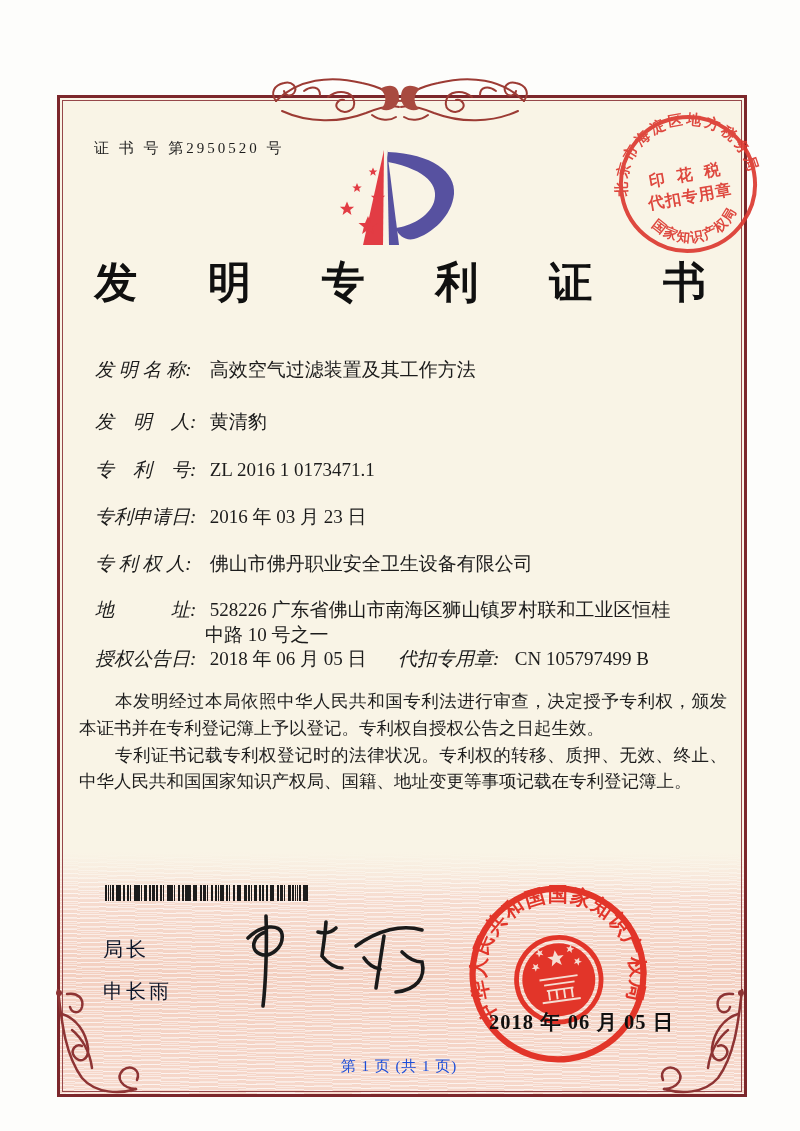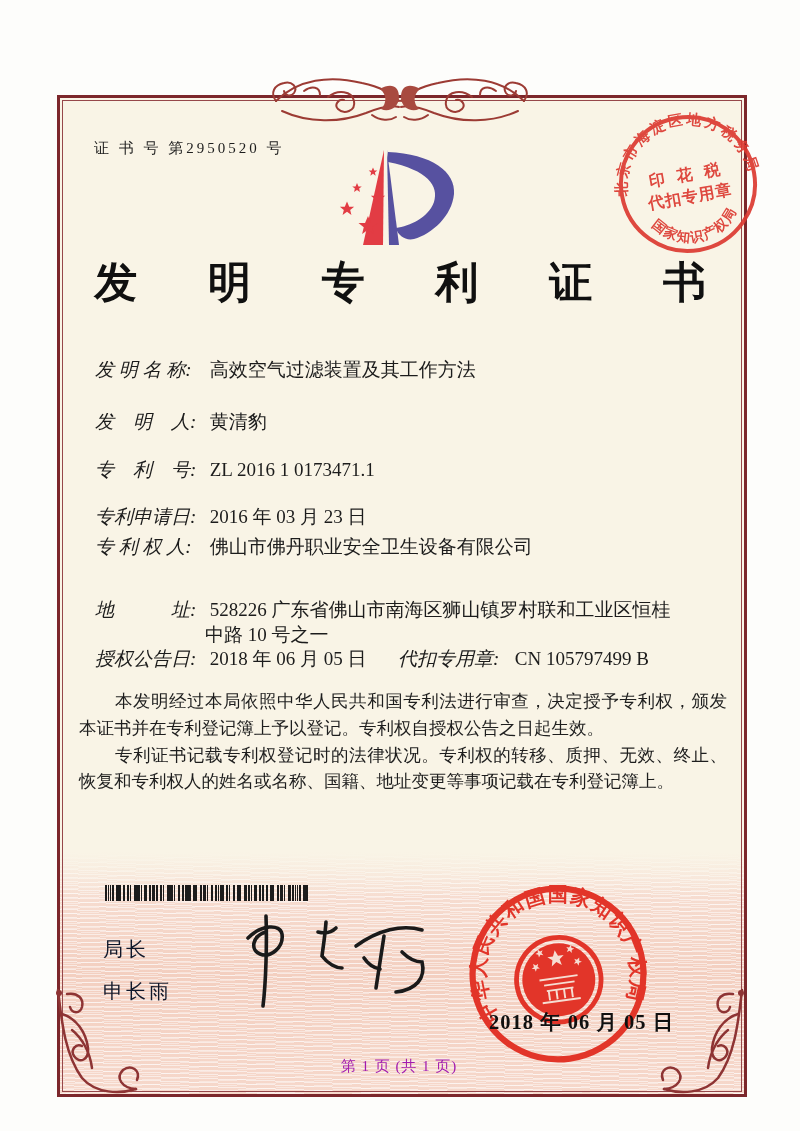--- a/index.html
+++ b/index.html
@@ -34,21 +34,21 @@
     font-size:15px;letter-spacing:3px;color:#1d1d1d;
   }
   .page-title{
     position:absolute;left:0;right:0;top:254px;z-index:4;
     text-align:center;font-size:43px;font-weight:bold;color:#101010;
     letter-spacing:30px;text-indent:30px;
   }
   .fields{position:absolute;left:95px;top:0;width:650px;z-index:4;font-size:19px;color:#1c1c1c;}
   .frow{position:absolute;white-space:nowrap;}
   .frow .lbl{display:inline-block;min-width:110px;font-style:italic;}
-  .r1{top:357px}.r2{top:409px}.r3{top:457px}.r4{top:504px}.r5{top:534px}.r6{top:597px}.r7{top:646px}
+  .r1{top:357px}.r2{top:409px}.r3{top:457px}.r4{top:504px}.r5{top:551px}.r6{top:597px}.r7{top:646px}
   .addr2{position:absolute;top:622px;left:110px;white-space:nowrap;}
   .pair2{position:absolute;left:303px;top:0;}
   .body-text{
     position:absolute;left:79px;top:688px;width:648px;z-index:4;
     font-size:17.5px;line-height:26.8px;color:#1e1e1e;text-align:justify;
   }
   .body-text p{margin:0;text-indent:2.05em;}
   .barcode{
     position:absolute;left:105px;top:885px;width:204px;height:16px;z-index:4;
     background:
@@ -59,21 +59,21 @@
   .signer{position:absolute;left:103px;top:936px;z-index:4;font-size:20px;letter-spacing:3px;color:#0f172a;}
   .signer div{margin:0 0 15px 0;}
   .signature-svg{position:absolute;left:218px;top:898px;z-index:5;}
   .office-seal{position:absolute;left:462px;top:878px;z-index:3;transform:rotate(-8deg);}
   .seal-date{
     position:absolute;left:489px;top:1008px;z-index:5;
     font-size:20.5px;font-weight:600;letter-spacing:1px;color:#101010;white-space:nowrap;
   }
   .page-footer{
     position:absolute;left:57px;width:684px;top:1057px;z-index:4;
-    text-align:center;font-size:15px;letter-spacing:1px;color:#a21caf;
+    text-align:center;font-size:15px;letter-spacing:1px;color:#1d4ed8;
   }
   .tax-stamp{position:absolute;left:608px;top:104px;z-index:3;transform:rotate(-10deg);opacity:.92;}
   .cnipa-logo{position:absolute;left:332px;top:142px;z-index:4;}
   .top-ornament{position:absolute;left:268px;top:55px;z-index:3;}
   .corner-flourish{position:absolute;z-index:3;}
   .fl-left{left:52px;top:986px;}
   .fl-right{left:658px;top:986px;transform:scaleX(-1);}
 </style>
 </head>
 <body>
@@ -184,21 +184,21 @@
     <span class="val">2018 年 06 月 05 日</span>
     <span class="pair2">
       <span class="lbl" style="min-width:112px">代扣专用章:</span>
       <span class="val">CN 105797499 B</span>
     </span>
   </div>
 </div>
 
 <div class="body-text">
   <p>本发明经过本局依照中华人民共和国专利法进行审查，决定授予专利权，颁发本证书并在专利登记簿上予以登记。专利权自授权公告之日起生效。</p>
-  <p>专利证书记载专利权登记时的法律状况。专利权的转移、质押、无效、终止、恢复和专利权人的姓名或名称、国籍、地址变更等事项记载在专利登记簿上。</p>
+  <p>专利证书记载专利权登记时的法律状况。专利权的转移、质押、无效、终止、中华人民共和国国家知识产权局、国籍、地址变更等事项记载在专利登记簿上。</p>
 </div>
 
 <div class="barcode"></div>
 
 <div class="signer">
   <div>局长</div>
   <div>申长雨</div>
 </div>
 
 <svg class="signature-svg" width="220" height="120" viewBox="0 0 220 120">

